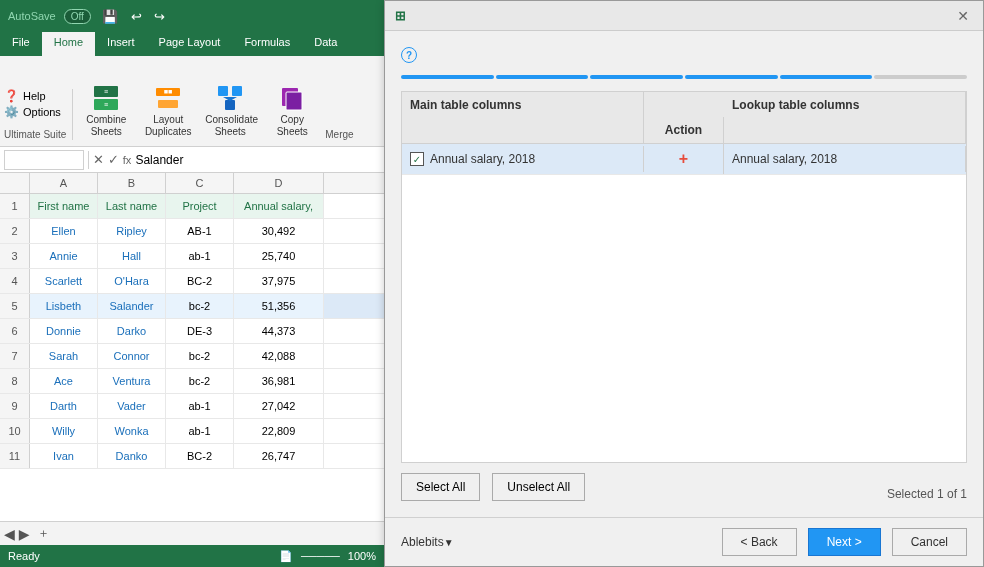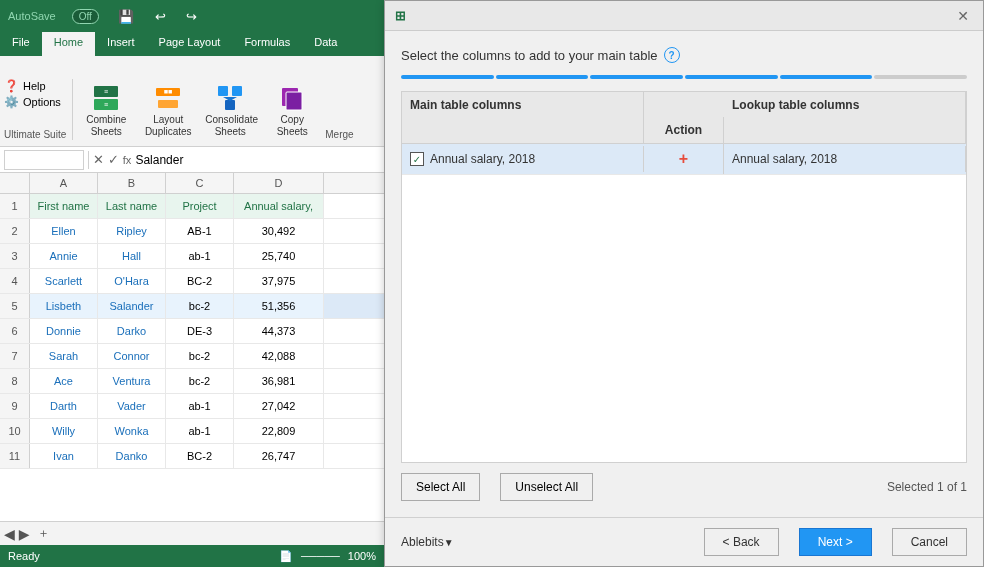--- a/index.html
+++ b/index.html
@@ -2,21 +2,21 @@
 <html><head>
   <meta charset="utf-8">
   <style>
     * { box-sizing: border-box; margin: 0; padding: 0; }
     body { font-family: 'Segoe UI', Arial, sans-serif; font-size: 12px; background: #c8c8c8; width: 984px; height: 567px; overflow: hidden; }
 
     
     .excel-bg { width: 384px; height: 567px; background: #fff; position: absolute; left: 0; top: 0; }
 
     
-    .excel-titlebar { background: #217346; height: 32px; display: flex; align-items: center; padding: 0 8px; color: white; font-size: 12px; gap: 16px; }
+    .excel-titlebar { background: #217346; height: 32px; display: flex; align-items: center; padding: 0 8px; color: white; font-size: 12px; gap: 8px; }
     .autosave-label { color: #90d6b0; font-size: 11px; }
     .autosave-toggle { background: #1a5c38; border: 1px solid #90d6b0; border-radius: 10px; padding: 1px 6px; font-size: 10px; color: #90d6b0; }
     .toolbar-icons { color: white; font-size: 13px; margin-left: 4px; }
 
     
     .excel-ribbon { background: #f3f3f3; border-bottom: 1px solid #d0d0d0; }
     .ribbon-tabs { display: flex; background: #217346; height: 24px; }
     .ribbon-tab { color: white; padding: 4px 12px; font-size: 11px; cursor: pointer; text-align: center; }
     .ribbon-tab.active { background: #f3f3f3; color: #217346; }
     .ribbon-content { display: flex; padding: 4px 4px 6px 4px; gap: 4px; align-items: flex-end; height: 90px; }
@@ -76,21 +76,21 @@
     .wt-cell { padding: 6px 8px; font-size: 12px; color: #333; border-right: 1px solid #d0d0d0; display: flex; align-items: center; gap: 6px; }
     .wt-cell.wt-main { flex: 2; }
     .wt-cell.wt-action { flex: 0 0 80px; justify-content: center; }
     .wt-cell.wt-lookup { flex: 2; }
     .checkbox { width: 14px; height: 14px; border: 1px solid #555; background: white; display: flex; align-items: center; justify-content: center; font-size: 10px; color: #217346; }
     .plus-icon { color: #e74c3c; font-size: 16px; font-weight: bold; }
 
     
     .dialog-footer { padding: 10px 16px; display: flex; align-items: center; justify-content: space-between; border-top: 1px solid #d0d0d0; background: #f0f0f0; }
     .footer-left { display: flex; gap: 8px; align-items: center; }
-    .footer-right { display: flex; gap: 20px; align-items: flex-end; padding-left: 31px; }
+    .footer-right { display: flex; gap: 11px; align-items: flex-end; padding-left: 31px; }
     .btn { padding: 6px 18px; font-size: 12px; cursor: pointer; border: 1px solid #aaa; background: #f0f0f0; color: #333; }
     .btn-primary { background: #2196F3; color: white; border-color: #1976D2; }
     .select-all-btn { padding: 6px 14px; font-size: 12px; cursor: pointer; border: 1px solid #aaa; background: #f0f0f0; }
     .unselect-all-btn { padding: 6px 14px; font-size: 12px; cursor: pointer; border: 1px solid #aaa; background: #f0f0f0; }
     .ablebits-brand { font-size: 12px; color: #333; display: flex; align-items: center; gap: 0; cursor: pointer; }
     .chevron-down { font-size: 10px; }
   </style>
 </head>
 <body>
 
@@ -117,21 +117,21 @@
 
       <div style="display:flex;flex-direction:column;gap:2px;padding-right:6px;border-right:1px solid #d0d0d0;">
         <div style="display:flex;align-items:center;gap:4px;cursor:pointer;">
           <span style="font-size:12px;">❓</span>
           <span style="font-size:11px;">Help</span>
         </div>
         <div style="display:flex;align-items:center;gap:4px;cursor:pointer;">
           <span style="font-size:12px;">⚙️</span>
           <span style="font-size:11px;">Options</span>
         </div>
-        <div style="font-size:10px;color:#555;text-align:center;margin-top:18px;">Ultimate Suite</div>
+        <div style="font-size:10px;color:#555;text-align:center;margin-top:8px;">Ultimate Suite</div>
       </div>
 
 
       <div class="ribbon-btn-large">
         <div class="ribbon-btn-icon">
           <svg width="28" height="28" viewBox="0 0 28 28">
             <rect x="2" y="2" width="24" height="11" rx="1" fill="#217346"></rect>
             <rect x="2" y="15" width="24" height="11" rx="1" fill="#2ea85a"></rect>
             <text x="14" y="10" text-anchor="middle" fill="white" font-size="7">≡</text>
             <text x="14" y="23" text-anchor="middle" fill="white" font-size="7">≡</text>
@@ -294,21 +294,20 @@
   <div class="dialog-titlebar">
     <div class="dialog-title">
       <span style="color:#217346;font-weight:bold;font-size:13px;">⊞</span>
     </div>
     <div class="dialog-close">✕</div>
   </div>
 
   <div class="dialog-body">
 
     <div class="dialog-instruction">
-      <span>Select the columns to add to your main table</span>
       <div class="info-icon">?</div>
     </div>
 
     <div class="progress-bar-area">
       <div class="progress-seg"></div>
       <div class="progress-seg"></div>
       <div class="progress-seg"></div>
       <div class="progress-seg"></div>
       <div class="progress-seg"></div>
       <div class="progress-seg inactive"></div>
@@ -327,21 +326,21 @@
         </div>
         <div class="wt-cell wt-action">
           <span class="plus-icon">+</span>
         </div>
         <div class="wt-cell wt-lookup">
           <span>Annual salary, 2018</span>
         </div>
       </div>
     </div>
 
-    <div style="display:flex;align-items:center;gap:20px;margin-top:10px;">
+    <div style="display:flex;align-items:flex-end;gap:12px;margin-top:10px;">
       <button class="select-all-btn">Select All</button>
       <button class="unselect-all-btn">Unselect All</button>
       <span style="flex:1;"></span>
       <span style="font-size:12px;color:#555;">Selected 1 of 1</span>
     </div>
   </div>
 
   <div class="dialog-footer">
     <div class="footer-left">
       <div class="ablebits-brand">

